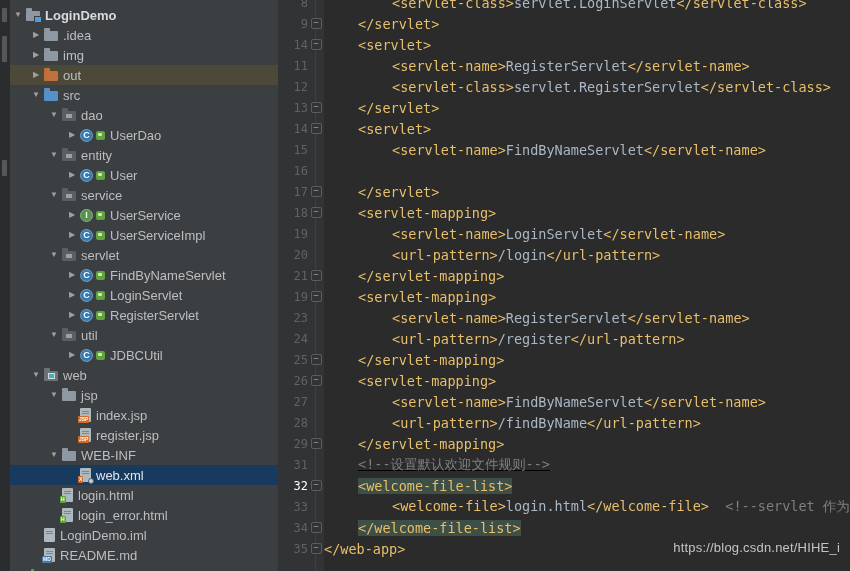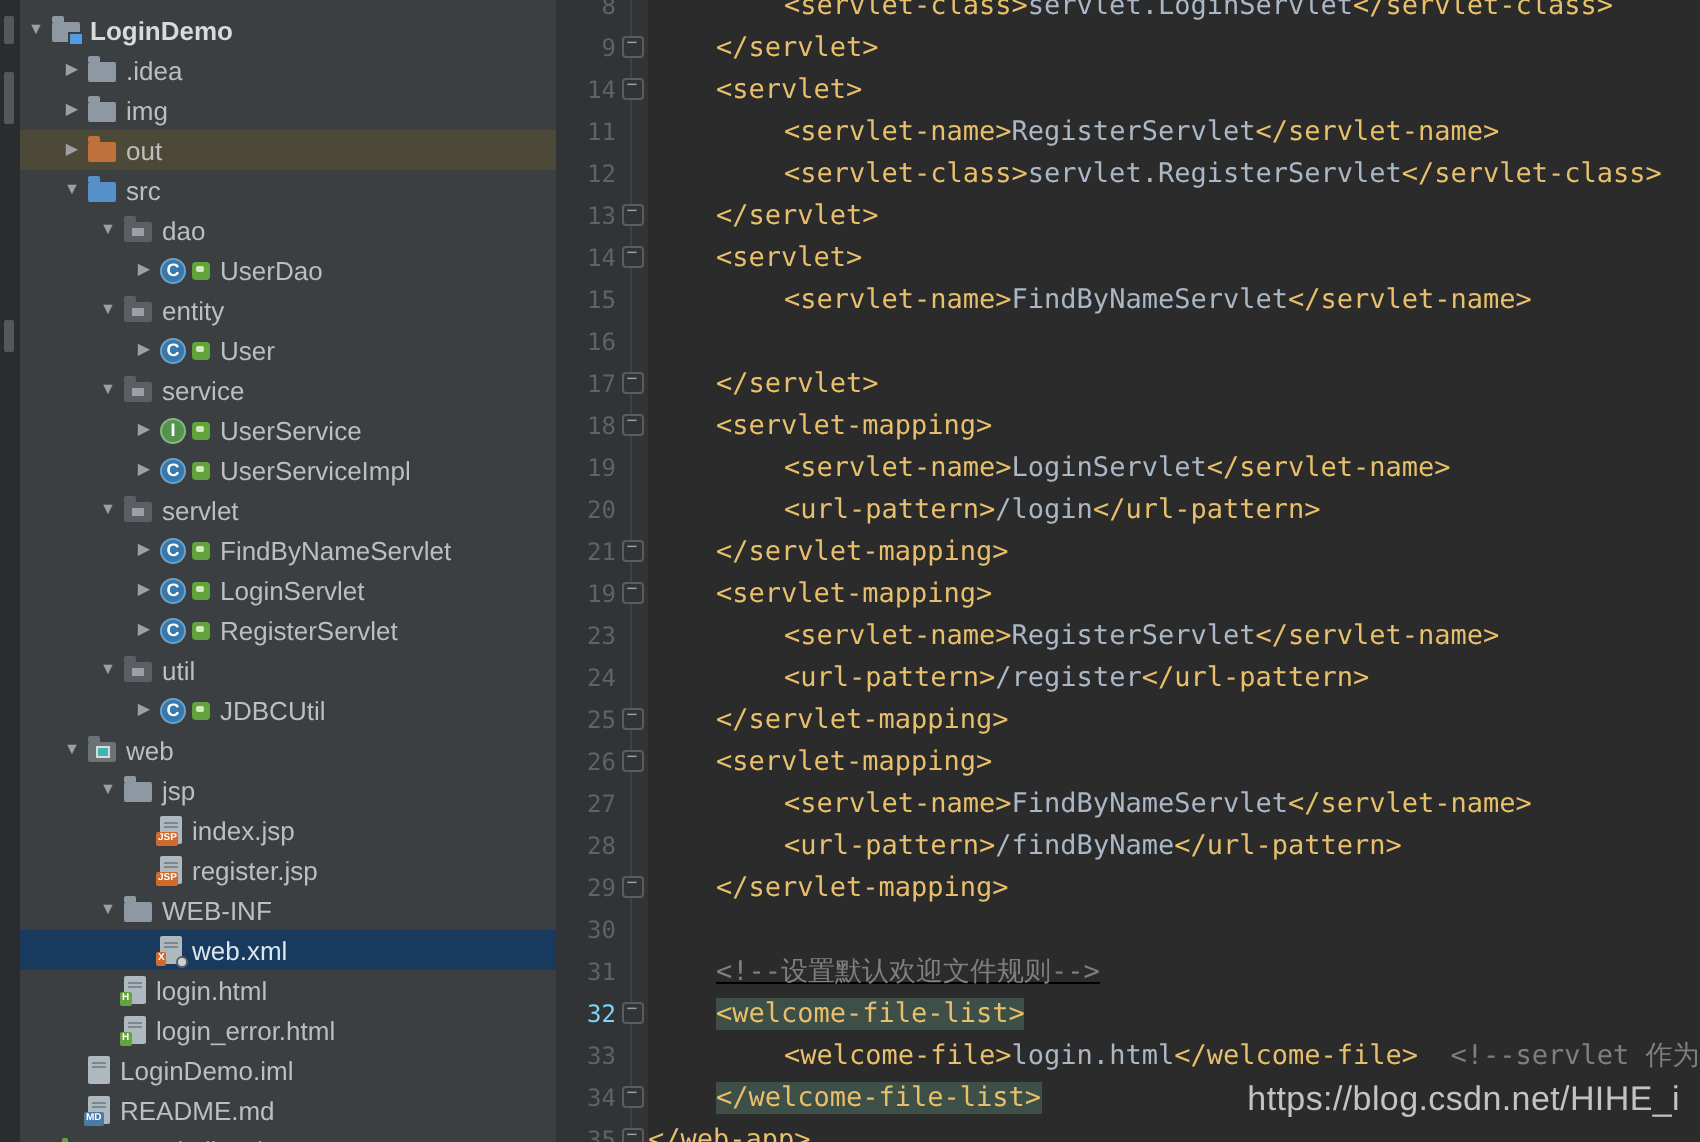--- a/index.html
+++ b/index.html
@@ -50,31 +50,31 @@
   .libic span{position:absolute;bottom:0;width:3px;border-radius:1px;}
   .libic .b2{left:5px;height:12px;background:#62a33c;}
   
   .editor{position:absolute;left:278px;top:0;width:572px;height:571px;background:#2b2b2b;overflow:hidden;}
   .gutterbg{position:absolute;left:0;top:0;width:46px;height:571px;background:#313335;}
   .foldline{position:absolute;left:37px;top:0;width:1px;height:571px;background:#3e4143;}
   .lines{position:absolute;left:0;top:-8px;width:100%;}
   .line{height:21px;display:flex;align-items:center;white-space:pre;
         font-family:"DejaVu Sans Mono","Liberation Mono",monospace;font-size:13.5px;}
   .ln{flex:0 0 30px;text-align:right;color:#606366;font-size:12px;font-family:"DejaVu Sans Mono",monospace;}
-  .line.current .ln{color:#7dd3fc;font-weight:normal;}
+  .line.current .ln{color:#ffffff;font-weight:normal;}
   .foldcol{flex:0 0 16px;display:flex;align-items:center;justify-content:center;}
   .fm{width:9px;height:9px;border:1px solid #5a5d5f;border-radius:2px;background:#313335;color:#9a9da0;
       font-size:9px;line-height:7px;text-align:center;box-sizing:content-box;}
   .codetext{flex:1 1 auto;overflow:hidden;}
   .seg.t{color:#e8bf6a;}
   .seg.x{color:#a9b7c6;}
   .seg.c{color:#7f7f7f;}
   .seg.h{color:#e8bf6a;background:#3d4f46;border-radius:1px;padding:1px 0;}
   .watermark{position:absolute;right:10px;top:540px;color:rgba(214,217,220,0.88);
-             font-size:17px;font-family:"Liberation Sans",sans-serif;letter-spacing:0.2px;}
+             font-size:13px;font-family:"Liberation Sans",sans-serif;letter-spacing:0.2px;}
 </style>
 </head>
 <body>
 
 <div class="app">
 
   <div class="stripe">
     <span class="mark" style="top:8px;height:14px"></span>
     <span class="mark" style="top:36px;height:26px"></span>
     <span class="mark" style="top:160px;height:16px"></span>
@@ -301,21 +301,20 @@
         <div class="line"><span class="ln">20</span><span class="foldcol"></span><span class="codetext" style="padding-left: 68px;"><span class="seg t">&lt;url-pattern&gt;</span><span class="seg x">/login</span><span class="seg t">&lt;/url-pattern&gt;</span></span></div>
         <div class="line"><span class="ln">21</span><span class="foldcol"><span class="fm">−</span></span><span class="codetext" style="padding-left: 34px;"><span class="seg t">&lt;/servlet-mapping&gt;</span></span></div>
         <div class="line"><span class="ln">19</span><span class="foldcol"><span class="fm">−</span></span><span class="codetext" style="padding-left: 34px;"><span class="seg t">&lt;servlet-mapping&gt;</span></span></div>
         <div class="line"><span class="ln">23</span><span class="foldcol"></span><span class="codetext" style="padding-left: 68px;"><span class="seg t">&lt;servlet-name&gt;</span><span class="seg x">RegisterServlet</span><span class="seg t">&lt;/servlet-name&gt;</span></span></div>
         <div class="line"><span class="ln">24</span><span class="foldcol"></span><span class="codetext" style="padding-left: 68px;"><span class="seg t">&lt;url-pattern&gt;</span><span class="seg x">/register</span><span class="seg t">&lt;/url-pattern&gt;</span></span></div>
         <div class="line"><span class="ln">25</span><span class="foldcol"><span class="fm">−</span></span><span class="codetext" style="padding-left: 34px;"><span class="seg t">&lt;/servlet-mapping&gt;</span></span></div>
         <div class="line"><span class="ln">26</span><span class="foldcol"><span class="fm">−</span></span><span class="codetext" style="padding-left: 34px;"><span class="seg t">&lt;servlet-mapping&gt;</span></span></div>
         <div class="line"><span class="ln">27</span><span class="foldcol"></span><span class="codetext" style="padding-left: 68px;"><span class="seg t">&lt;servlet-name&gt;</span><span class="seg x">FindByNameServlet</span><span class="seg t">&lt;/servlet-name&gt;</span></span></div>
         <div class="line"><span class="ln">28</span><span class="foldcol"></span><span class="codetext" style="padding-left: 68px;"><span class="seg t">&lt;url-pattern&gt;</span><span class="seg x">/findByName</span><span class="seg t">&lt;/url-pattern&gt;</span></span></div>
         <div class="line"><span class="ln">29</span><span class="foldcol"><span class="fm">−</span></span><span class="codetext" style="padding-left: 34px;"><span class="seg t">&lt;/servlet-mapping&gt;</span></span></div>
-        <div class="line"><span class="ln">30</span><span class="foldcol"></span><span class="codetext" style="padding-left: 34px;"></span></div>
         <div class="line"><span class="ln">31</span><span class="foldcol"></span><span class="codetext" style="padding-left: 34px; text-decoration: underline;"><span class="seg c">&lt;!--设置默认欢迎文件规则--&gt;</span></span></div>
         <div class="line current"><span class="ln">32</span><span class="foldcol"><span class="fm">−</span></span><span class="codetext" style="padding-left: 34px;"><span class="seg h">&lt;welcome-file-list&gt;</span></span></div>
         <div class="line"><span class="ln">33</span><span class="foldcol"></span><span class="codetext" style="padding-left: 68px;"><span class="seg t">&lt;welcome-file&gt;</span><span class="seg x">login.html</span><span class="seg t">&lt;/welcome-file&gt;</span><span class="seg x">  </span><span class="seg c">&lt;!--servlet 作为</span></span></div>
         <div class="line"><span class="ln">34</span><span class="foldcol"><span class="fm">−</span></span><span class="codetext" style="padding-left: 34px;"><span class="seg h">&lt;/welcome-file-list&gt;</span></span></div>
         <div class="line"><span class="ln">35</span><span class="foldcol"><span class="fm">−</span></span><span class="codetext" style="padding-left: 0px;"><span class="seg t">&lt;/web-app&gt;</span></span></div>
       </div>
   </div>
 
   <div class="watermark">https://blog.csdn.net/HIHE_i</div>
 

